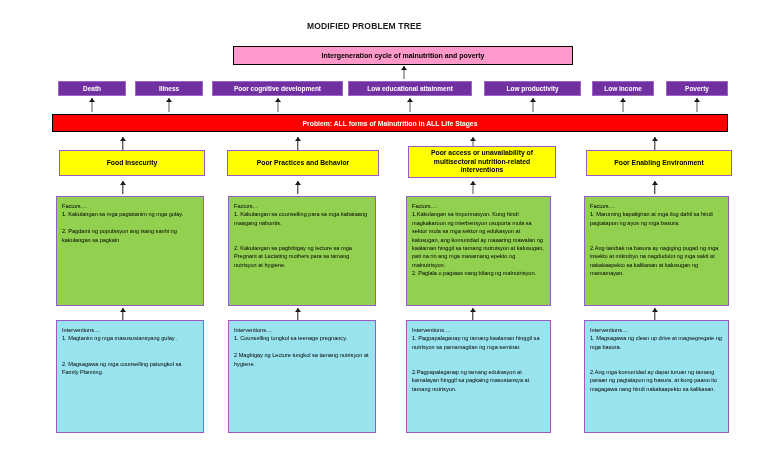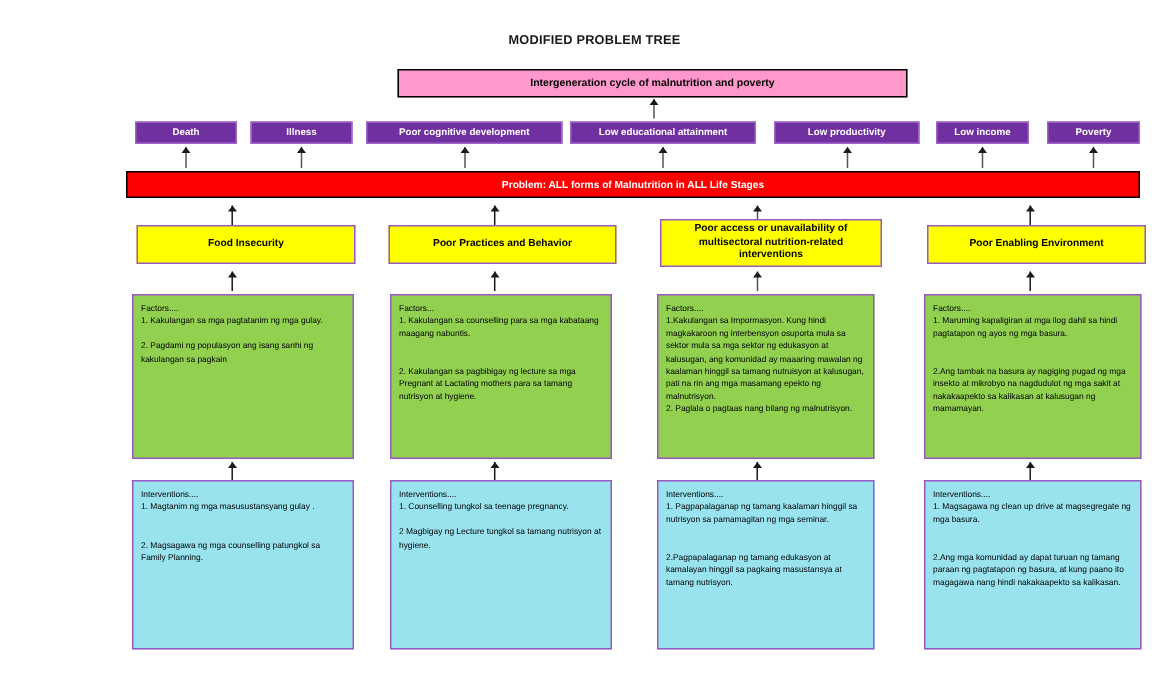--- a/index.html
+++ b/index.html
@@ -3,21 +3,21 @@
 <meta charset="utf-8">
 <style>
   html,body{margin:0;padding:0;}
   body{
     width:768px;height:466px;
     background:#ffffff;
     font-family:"Liberation Sans", sans-serif;
     overflow:hidden;
     position:relative;
   }
-  #stage{position:absolute;left:0;top:0;width:656px;height:466px;margin-left:32px;}
+  #stage{position:absolute;left:0;top:0;width:656px;height:466px;}
 
   .box{position:absolute;box-sizing:border-box;}
 
   .title{
     position:absolute;
     font-size:8.5px;
     font-weight:bold;
     color:#1a1a1a;
     letter-spacing:0.15px;
     white-space:nowrap;

